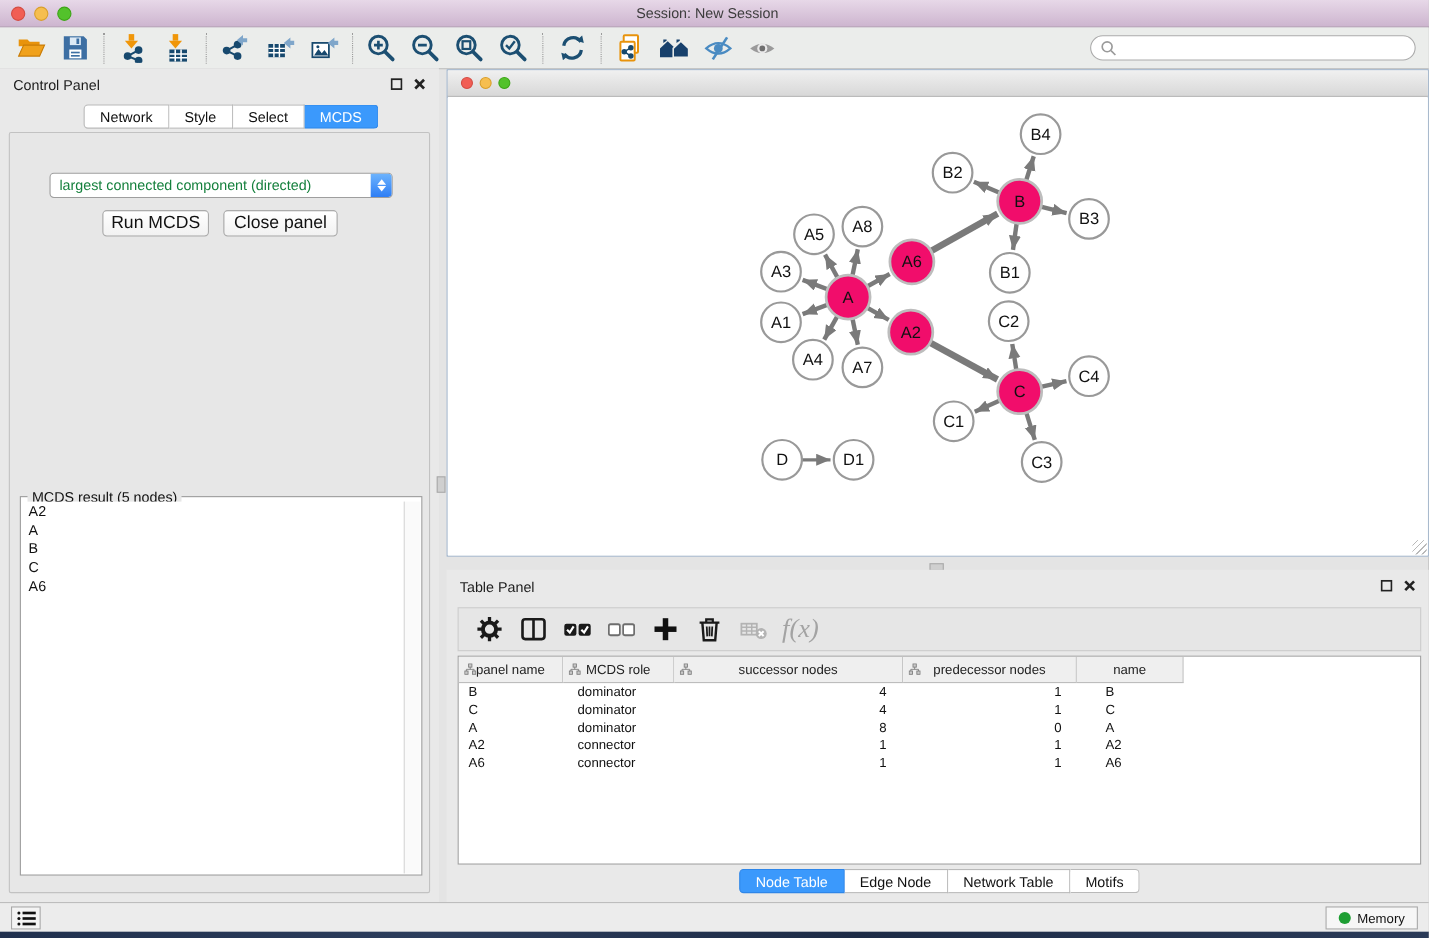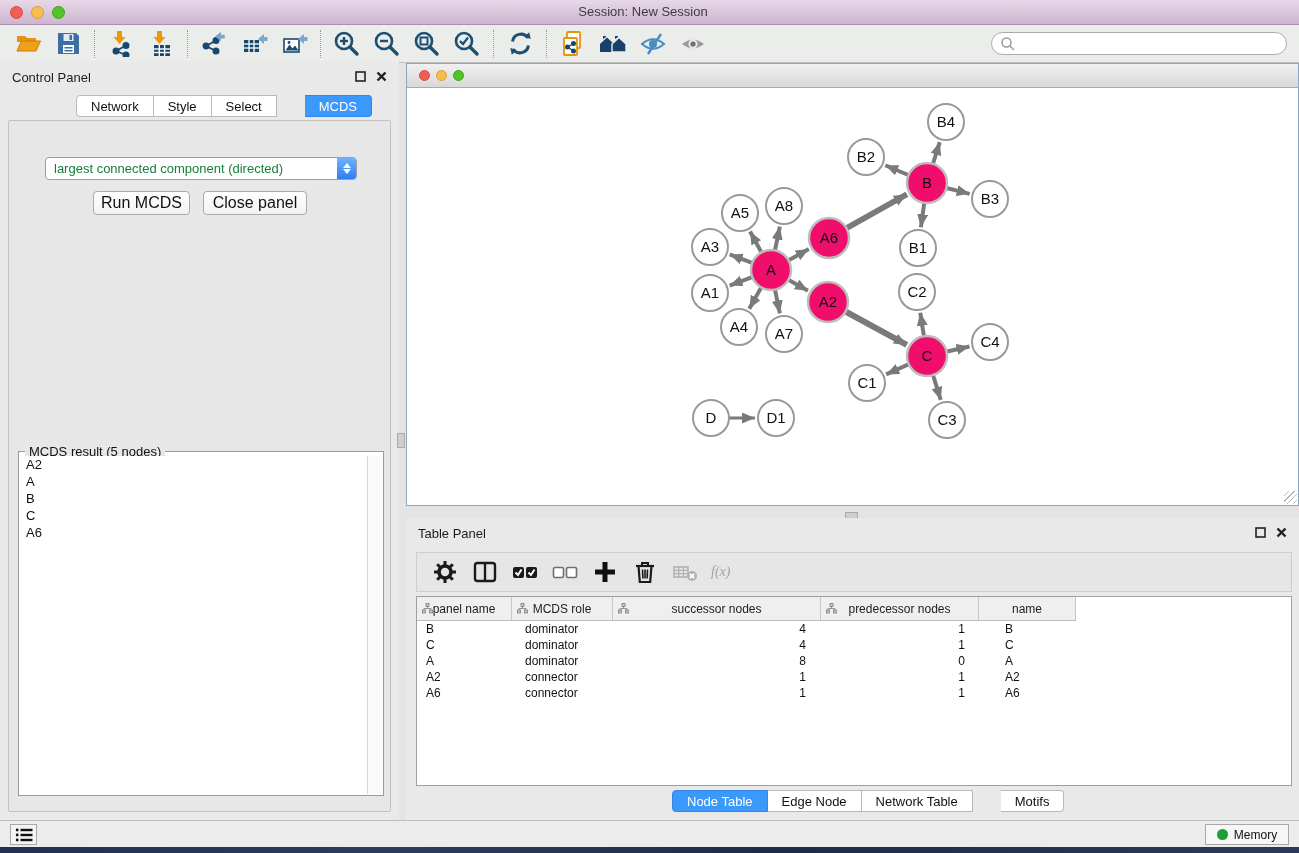--- a/index.html
+++ b/index.html
@@ -26,21 +26,21 @@
   .mem-dot{width:11px;height:11px;border-radius:50%;background:#1e9e33;}
   .desktop-strip{position:absolute;left:0;top:847px;width:1299px;height:6px;background:linear-gradient(90deg,#20304e,#2c3d5c 30%,#1d2b46 60%,#2a3a58);}
   
   .control-panel{position:absolute;left:0;top:62px;width:399px;height:758px;background:#e9e9e9;}
   .panel-title{position:absolute;left:12px;top:8px;font-size:13px;color:#1c1c1c;}
   .panel-icons{position:absolute;right:12px;top:9px;display:flex;gap:10px;align-items:center;}
   .cp-content{position:absolute;left:8px;top:58px;width:383px;height:692px;background:#e7e7e7;border:1px solid #c2c2c2;border-radius:2px;}
   .seg-tabs{position:absolute;display:flex;}
   .seg-tab{height:22px;line-height:22px;padding:0 14px;font-size:13px;color:#111;background:#fff;border:1px solid #b9b9b9;border-left:none;white-space:nowrap;cursor:default;}
   .seg-tab:first-child{border-left:1px solid #b9b9b9;border-radius:4px 0 0 4px;}
-  .seg-tab:last-child{border-radius:0 4px 4px 0;margin-left:28px;}
+  .seg-tab:last-child{border-radius:0 4px 4px 0;}
   .seg-tab.active{background:#3b99fc;color:#fff;border-color:#2f86e8;}
   #cp-tabs{left:76px;top:33px;}
   .opt-label{position:absolute;left:0;width:100%;top:14px;text-align:center;font-size:13px;color:#111;}
   .dropdown{position:absolute;left:36px;top:36px;width:312px;height:23px;background:#fff;border:1px solid #9e9e9e;border-radius:4px;display:flex;align-items:center;}
   .dropdown .dd-text{flex:1;font-size:13px;color:#15803d;padding-left:8px;white-space:nowrap;overflow:hidden;}
   .dd-stepper{width:19px;height:21px;border-radius:0 3px 3px 0;background:linear-gradient(#6cb3fd,#2e7ef5);display:flex;flex-direction:column;align-items:center;justify-content:center;gap:1px;}
   .dd-stepper span{display:block;width:0;height:0;border-left:4px solid transparent;border-right:4px solid transparent;}
   .dd-up{border-bottom:5px solid #fff;}
   .dd-down{border-top:5px solid #fff;}
   .cp-btn{position:absolute;top:70px;height:24px;background:linear-gradient(#ffffff,#f2f2f2);border:1px solid #ababab;border-radius:4px;font-size:16px;color:#111;display:flex;align-items:center;justify-content:center;}
@@ -59,21 +59,21 @@
   .net-titlebar{position:absolute;left:0;top:0;right:0;height:24px;background:linear-gradient(#f0f0f0,#d8d8d8);border-bottom:1px solid #ababab;}
   .net-titlebar .title{position:absolute;left:0;right:0;top:4px;text-align:center;font-size:13px;color:#222;}
   .net-lights{position:absolute;left:12px;top:6px;display:flex;gap:6px;}
   .net-lights .light{width:11px;height:11px;}
   .net-canvas{position:absolute;left:0;top:25px;right:0;bottom:0;background:#fff;}
   .resize-grip{position:absolute;right:1px;bottom:1px;width:13px;height:13px;background:repeating-linear-gradient(135deg,transparent 0 3px,#b9b9b9 3px 4px);}
   
   .table-panel{position:absolute;left:406px;top:518px;width:893px;height:302px;background:#e9e9e9;}
   .tp-toolbar{position:absolute;left:10px;top:34px;right:7px;height:40px;background:#e6e6e6;border:1px solid #cdcdcd;display:flex;align-items:center;gap:4px;padding-left:10px;}
   .tp-btn{width:36px;height:34px;display:flex;align-items:center;justify-content:center;flex:0 0 auto;}
-  .fx{font-family:"Liberation Serif",serif;font-style:italic;font-size:14px;color:#a3a3a3;padding-left:4px;}
+  .fx{font-family:"Liberation Serif",serif;font-style:italic;font-size:24px;color:#a3a3a3;padding-left:4px;}
   .node-table{position:absolute;left:10px;top:78px;right:7px;height:190px;background:#fff;border:1px solid #9f9f9f;overflow:hidden;}
   .nt-header{display:flex;height:24px;}
   .hc{position:relative;height:24px;background:#efefef;border-right:1px solid #c6c6c6;border-bottom:1px solid #bdbdbd;font-size:12px;color:#222;display:flex;align-items:center;justify-content:center;}
   .hc .tree{position:absolute;left:5px;top:6px;}
   .hc-fill{flex:1;background:#fff;}
   .hc:nth-child(1){width:95px;}.hc:nth-child(2){width:101px;}.hc:nth-child(3){width:208px;}.hc:nth-child(4){width:158px;}.hc:nth-child(5){width:97px;}
   .nt-row{display:flex;height:16px;font-size:12px;color:#111;}
   .cell{height:16px;line-height:16px;white-space:nowrap;overflow:hidden;}
   .cell:nth-child(1){width:95px;padding-left:9px;}
   .cell:nth-child(2){width:101px;padding-left:13px;}

